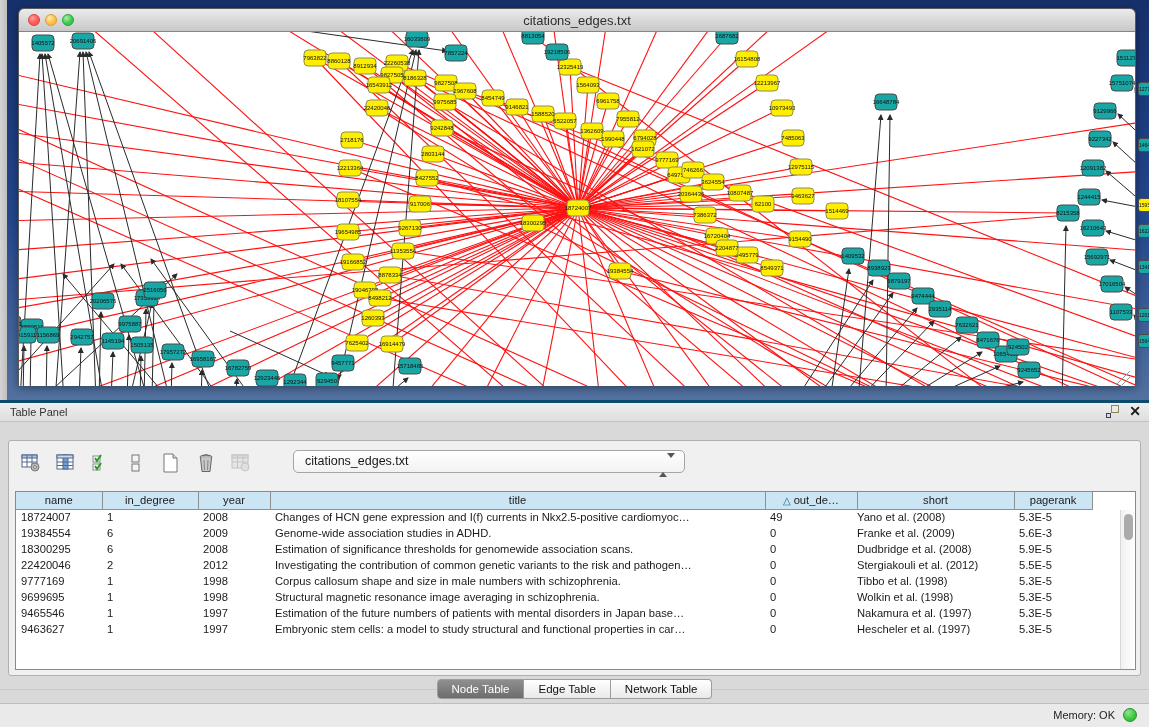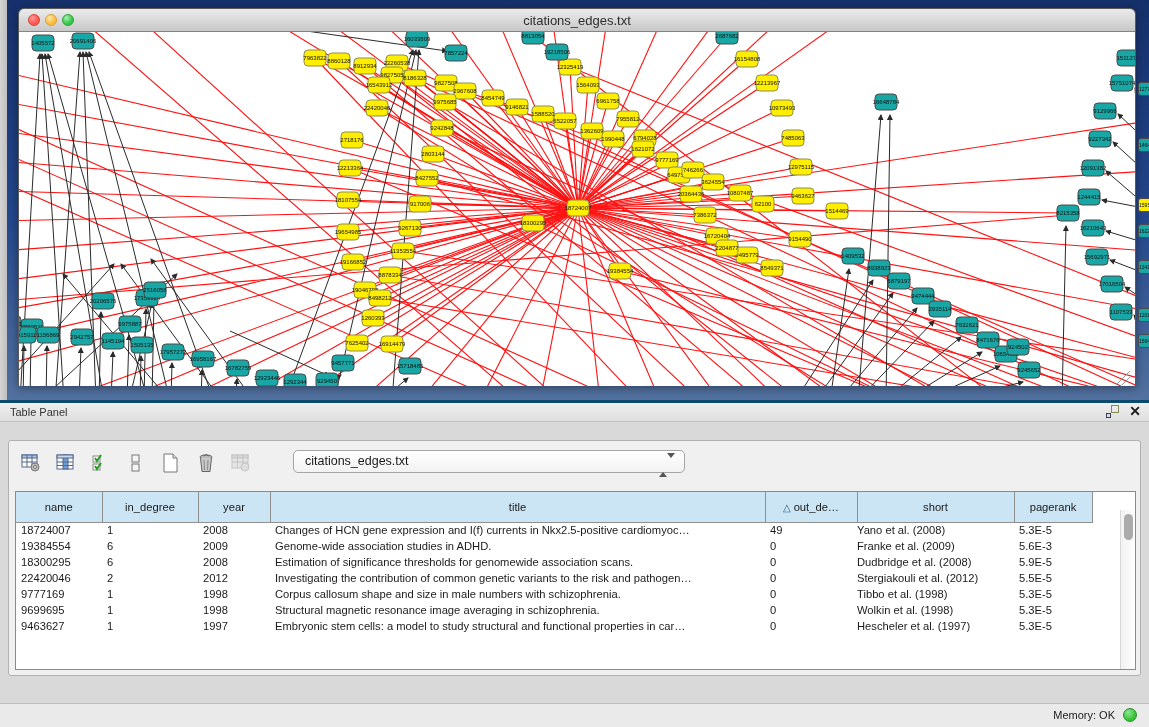--- a/index.html
+++ b/index.html
@@ -55,21 +55,21 @@
     border-radius:5px; font-size:12.5px; color:#1a1a1a; line-height:21px; padding-left:11px; }
   .combo .arrows { position:absolute; right:9px; top:4px; }
   .combo .tri-u { width:0; height:0; border-left:4px solid transparent; border-right:4px solid transparent;
     border-bottom:5px solid #555; margin-bottom:3px; }
   .combo .tri-d { width:0; height:0; border-left:4px solid transparent; border-right:4px solid transparent;
     border-top:5px solid #555; }
 
   .table-wrap { position:absolute; left:6px; top:50px; width:1121px; height:179px;
     border:1px solid #8a8a8a; background:#fff; overflow:hidden; }
   table { border-collapse:collapse; table-layout:fixed; width:1104px; }
-  th { height:30px; background:#cbe5f4; border-right:1px solid #909090; border-bottom:1px solid #909090;
+  th { height:17px; background:#cbe5f4; border-right:1px solid #909090; border-bottom:1px solid #909090;
     font-size:11.2px; font-weight:normal; color:#1a1a1a; text-align:center; overflow:hidden; white-space:nowrap; }
   th.filler { background:#fff; border:none; }
   td { height:16px; font-size:11.2px; color:#1a1a1a; white-space:nowrap; overflow:hidden;
     padding-left:5px; }
   td.c5 { text-align:left; padding-left:0; }
   .sort-tri { color:#2a5f80; font-size:10px; margin-right:3px; }
   .vscroll { position:absolute; right:0; top:18px; bottom:0; width:15px;
     background:linear-gradient(90deg,#f1f1f1,#ffffff); border-left:1px solid #d8d8d8; }
   .vthumb { position:absolute; left:3px; top:4px; width:9px; height:26px; background:#ababab; border-radius:5px; }
 
@@ -709,35 +709,52 @@
               <td class="c0">9699695</td>
               <td class="c1">1</td>
               <td class="c2">1998</td>
               <td class="c3">Structural magnetic resonance image averaging in schizophrenia.</td>
               <td class="c4">0</td>
               <td class="c5">Wolkin et al. (1998)</td>
               <td class="c6">5.3E-5</td>
               <td class="c7"></td>
             </tr>
             <tr>
+              <td class="c0">9465546</td>
+              <td class="c1">1</td>
+              <td class="c2">1997</td>
+              <td class="c3">Estimation of the future numbers of patients with mental disorders in Japan base…</td>
+              <td class="c4">0</td>
+              <td class="c5">Nakamura et al. (1997)</td>
+              <td class="c6">5.3E-5</td>
+              <td class="c7"></td>
+            </tr>
+            <tr>
               <td class="c0">9463627</td>
               <td class="c1">1</td>
               <td class="c2">1997</td>
               <td class="c3">Embryonic stem cells: a model to study structural and functional properties in car…</td>
               <td class="c4">0</td>
               <td class="c5">Hescheler et al. (1997)</td>
               <td class="c6">5.3E-5</td>
               <td class="c7"></td>
             </tr>
           </tbody>
       </table>
       <div class="vscroll">
         <div class="vthumb"></div>
       </div>
     </div>
   </div>
 
+  <div class="tabs-row">
+    <div class="tabs">
+      <div class="tab">Node Table</div>
+      <div class="tab">Edge Table</div>
+      <div class="tab">Network Table</div>
+    </div>
+  </div>
 </div>
 
 <div class="status-bar">
   <span class="mem">Memory: OK</span>
   <span class="mem-dot"></span>
 </div>
 
 </body></html>

